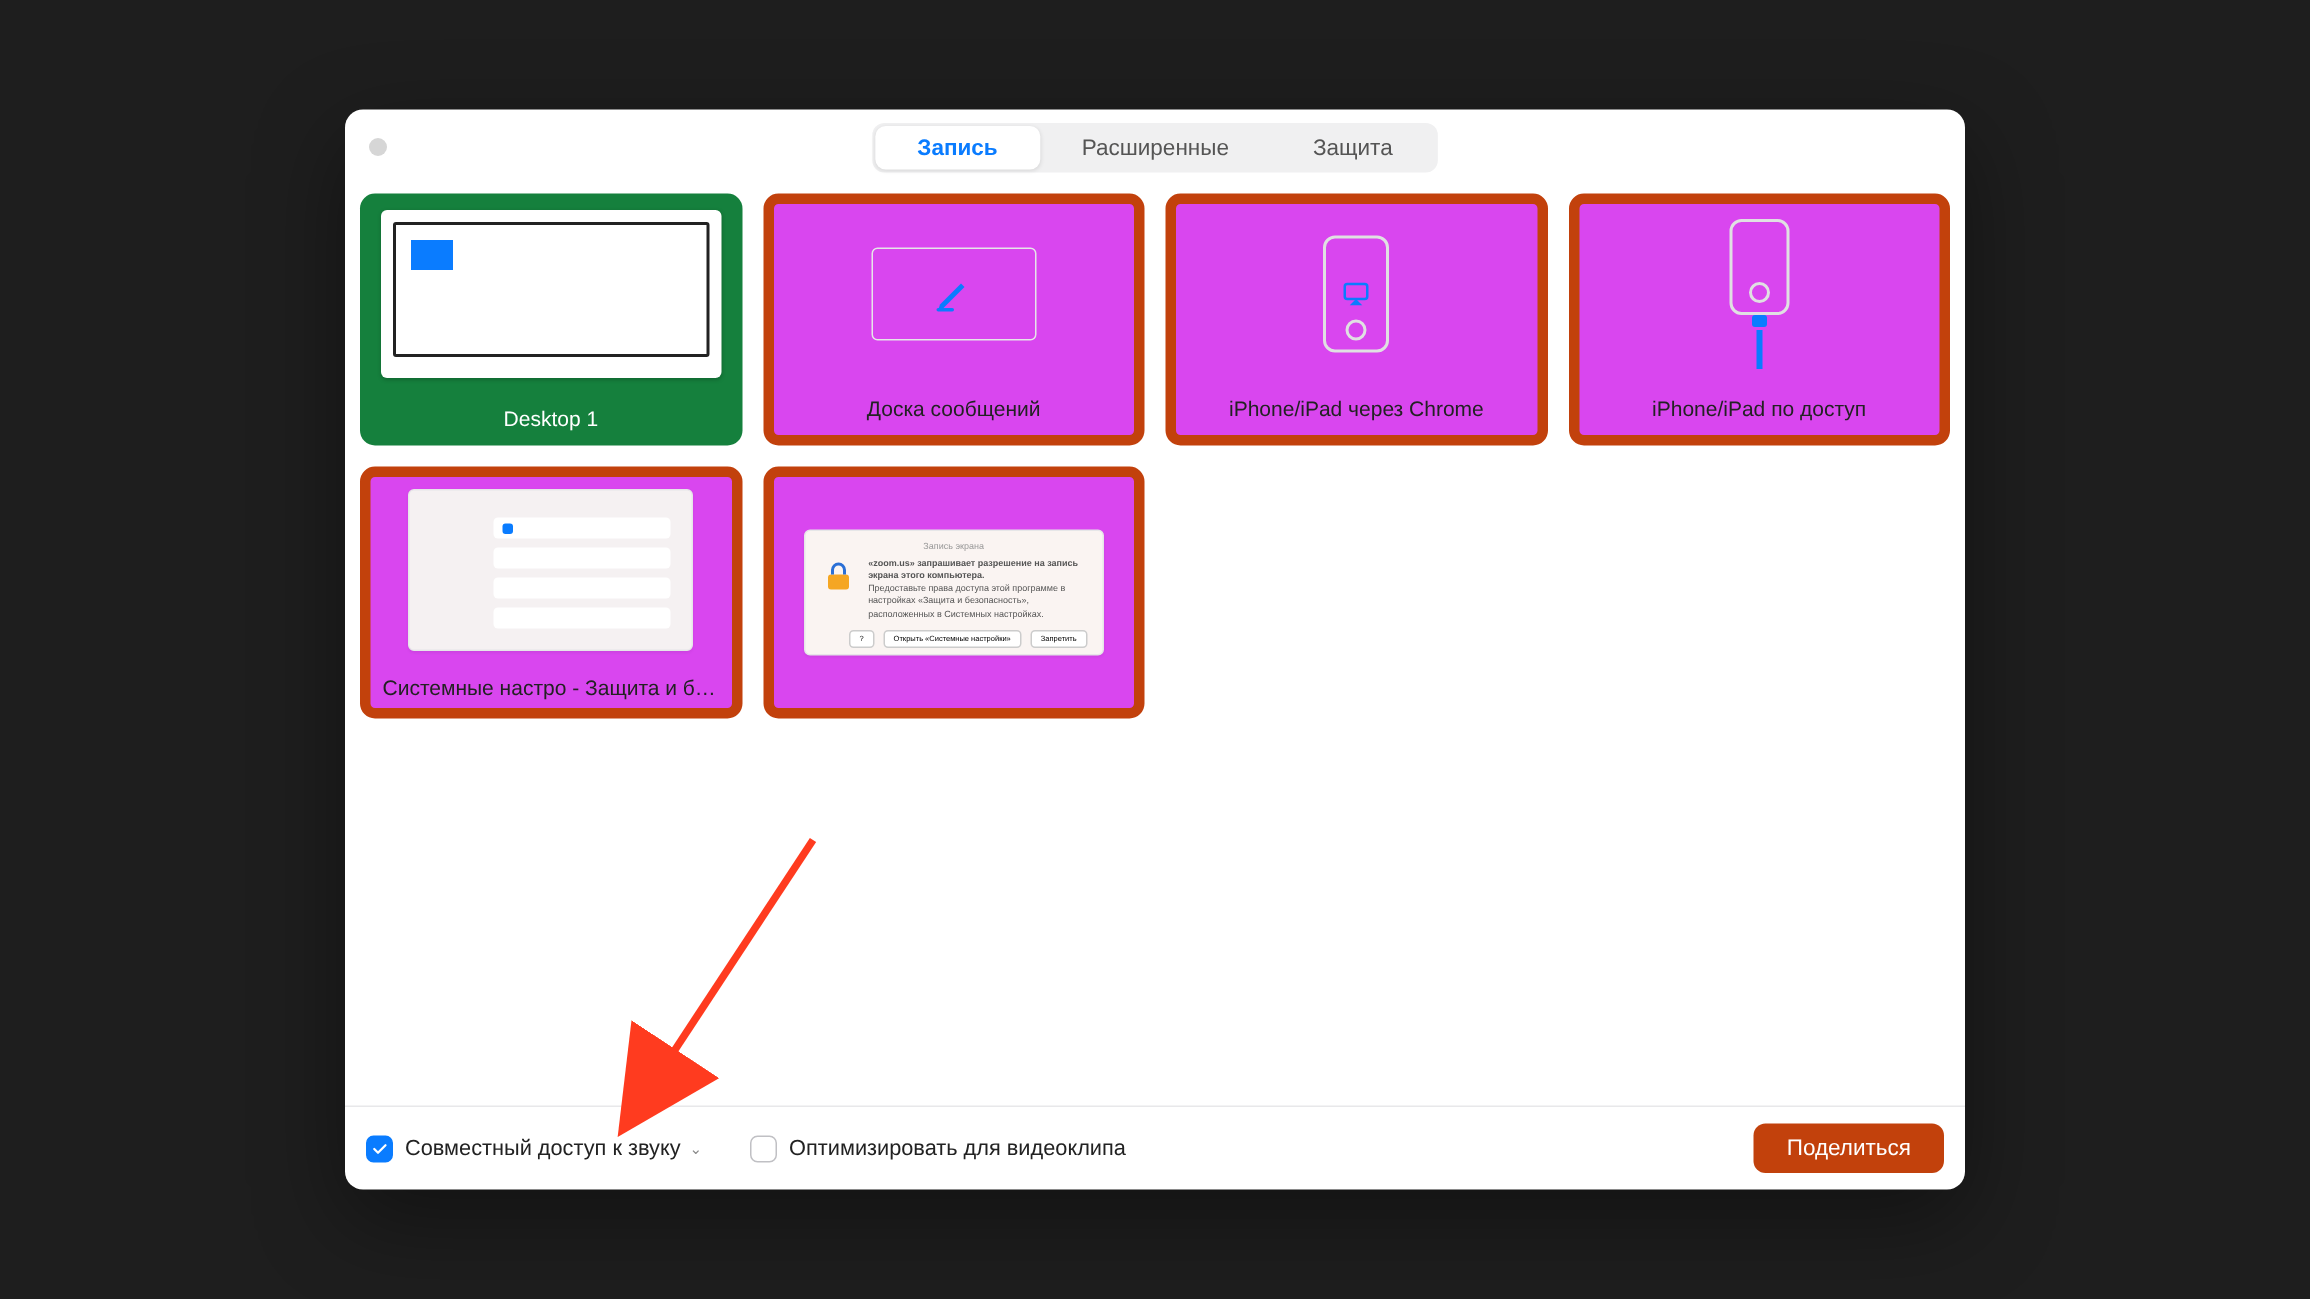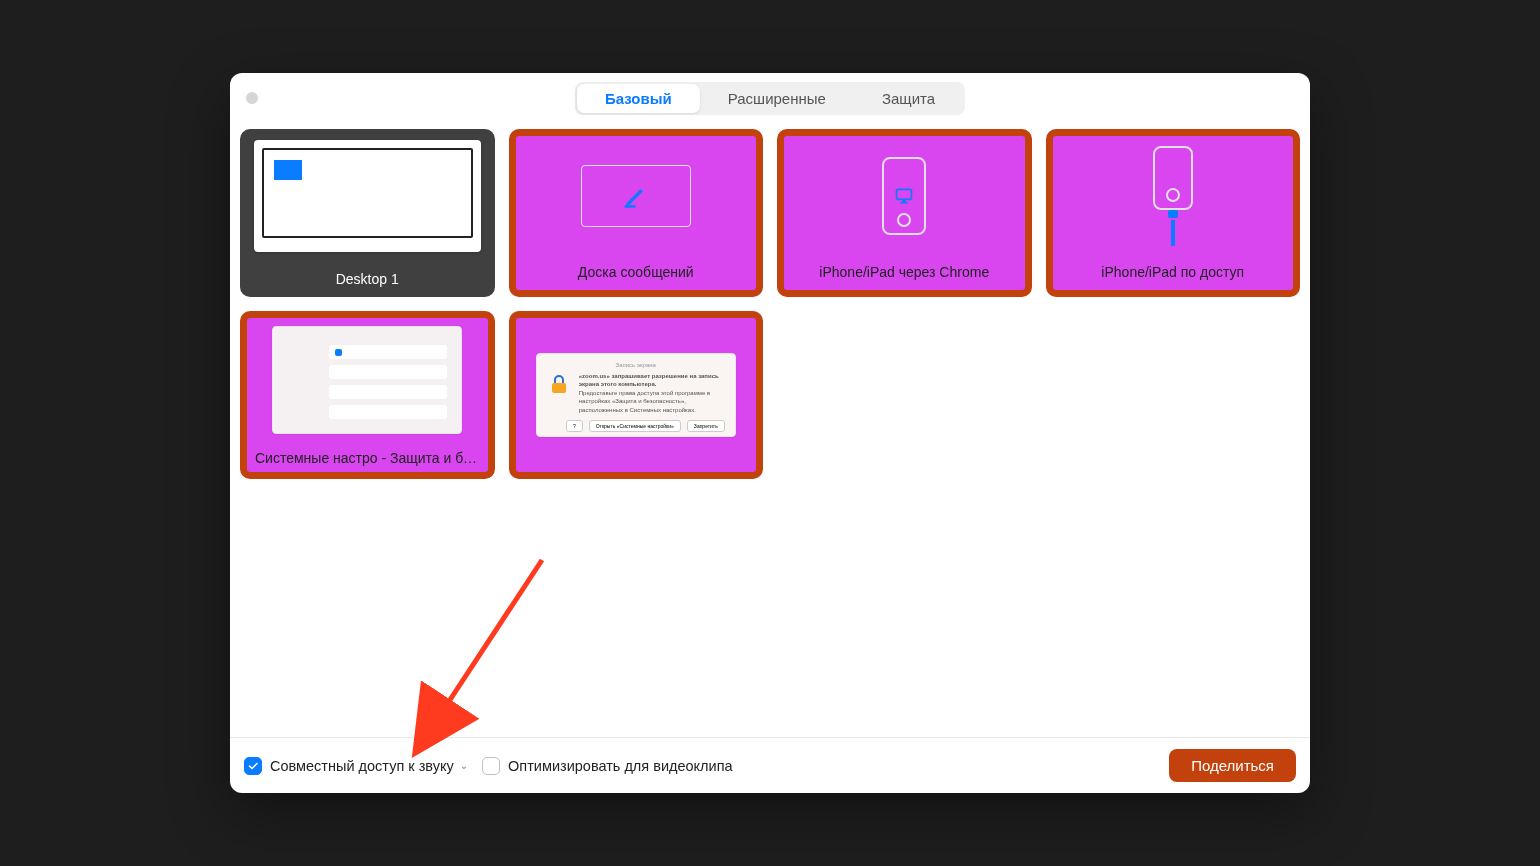--- a/index.html
+++ b/index.html
@@ -76,21 +76,21 @@
       height: 168px;
       display: flex;
       flex-direction: column;
       align-items: center;
       cursor: pointer;
       overflow: hidden;
       background: #d946ef;
     }
     .card.selected {
       border: none;
-      background: #404040;
+      background: #15803d;
     }
     .card .thumb {
       flex: 1;
       width: 100%;
       display: flex;
       align-items: center;
       justify-content: center;
       padding: 8px;
     }
     .card .label {
@@ -249,21 +249,21 @@
     }
     .warn-title {
       font-size: 6px; color: #999; text-align: center; margin-bottom: 4px;
     }
     .footer {
       height: 56px;
       border-top: 1px solid #e8e8ea;
       display: flex;
       align-items: center;
       padding: 0 14px;
-      gap: 14px;
+      gap: 32px;
     }
     .chk-wrap {
       display: flex;
       align-items: center;
       gap: 8px;
       cursor: pointer;
     }
     .chk {
       width: 18px; height: 18px;
       border: 1.5px solid #c0c0c4;
@@ -304,21 +304,21 @@
       z-index: 100;
     }
   </style>
 </head>
 <body>
 
 <div class="window">
   <div class="titlebar">
     <div class="traffic-dot"></div>
     <div class="segmented">
-      <div class="seg-item active">Базовый</div>
+      <div class="seg-item active">Запись</div>
       <div class="seg-item">Расширенные</div>
       <div class="seg-item">Защита</div>
     </div>
   </div>
 
   <div class="content">
     <div class="grid">
 
       <div class="card selected">
         <div class="thumb">

